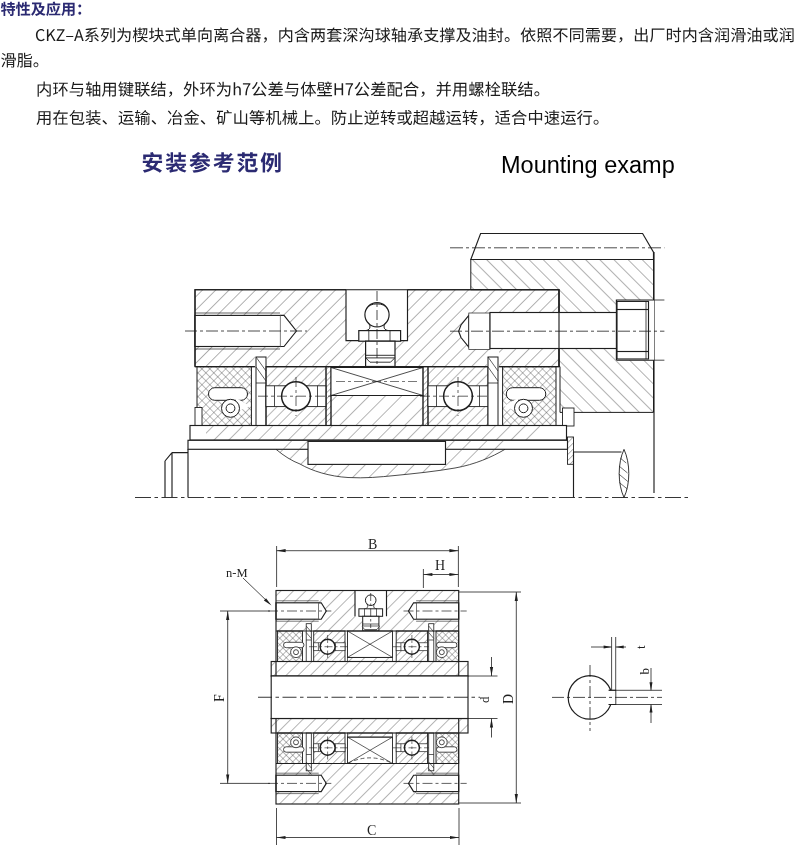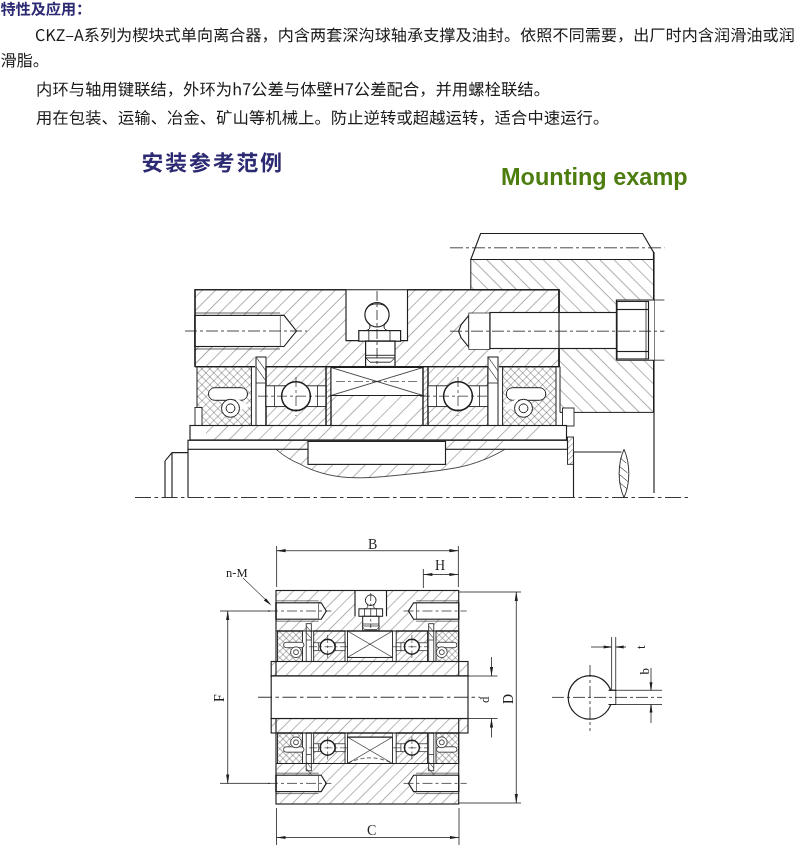--- a/index.html
+++ b/index.html
@@ -1,16 +1,16 @@
 <!DOCTYPE html>
 <html><head><meta charset="utf-8">
 <style>
 html,body{margin:0;padding:0;background:#fff;width:800px;height:847px;overflow:hidden}
 #page{position:relative;width:800px;height:847px;font-family:"Liberation Sans",sans-serif}
-.mh{position:absolute;left:501px;top:164px;font-weight:bold;font-size:23.5px;color:#4d7c0f;letter-spacing:0px}
+.mh{position:absolute;left:501px;top:152px;font-weight:normal;font-size:23.5px;color:#000000;letter-spacing:0px}
 </style></head>
 <body>
 <div id="page">
 
 <svg width="800" height="190" viewBox="0 0 800 190" style="position:absolute;left:0;top:0">
       <defs>
         <path id="g0" d="M456 201C498 153 547 86 567 43L658 105C636 148 585 210 543 255H746V46C746 33 741 30 725 29C710 29 656 29 608 31C624 -2 639 -54 643 -88C716 -88 772 -86 810 -68C849 -49 860 -16 860 44V255H958V365H860V456H968V567H746V652H925V761H746V850H632V761H458V652H632V567H401V456H746V365H420V255H540ZM75 771C68 649 51 518 24 438C48 428 92 407 112 393C124 433 135 484 144 540H199V327C138 311 83 297 39 287L64 165L199 206V-90H313V241L400 268L391 379L313 358V540H390V655H313V849H199V655H160L169 753Z"></path>
         <path id="g1" d="M338 56V-58H964V56H728V257H911V369H728V534H933V647H728V844H608V647H527C537 692 545 739 552 786L435 804C425 718 408 632 383 558C368 598 347 646 327 684L269 660V850H149V645L65 657C58 574 40 462 16 395L105 363C126 435 144 543 149 627V-89H269V597C286 555 301 512 307 482L363 508C354 487 344 467 333 450C362 438 416 411 440 395C461 433 480 481 497 534H608V369H413V257H608V56Z"></path>
         <path id="g2" d="M85 800V678H244V613C244 449 224 194 25 23C51 0 95 -51 113 -83C260 47 324 213 351 367C395 273 449 191 518 123C448 75 369 40 282 16C307 -9 337 -58 352 -90C450 -58 539 -15 616 42C693 -11 785 -53 895 -81C913 -47 949 6 977 32C876 54 790 88 717 132C810 232 879 363 917 534L835 567L812 562H675C692 638 709 724 722 800ZM615 205C494 311 418 455 370 630V678H575C557 595 536 511 517 448H764C730 352 680 271 615 205Z"></path>
         <path id="g3" d="M258 489C299 381 346 237 364 143L477 190C455 283 407 421 363 530ZM457 552C489 443 525 300 538 207L654 239C638 333 601 470 566 580ZM454 833C467 803 482 767 493 733H108V464C108 319 102 112 27 -30C56 -42 111 -78 133 -99C217 56 230 303 230 464V620H952V733H627C614 772 594 822 575 861ZM215 63V-50H963V63H715C804 210 875 382 923 541L795 584C758 414 685 213 589 63Z"></path>

